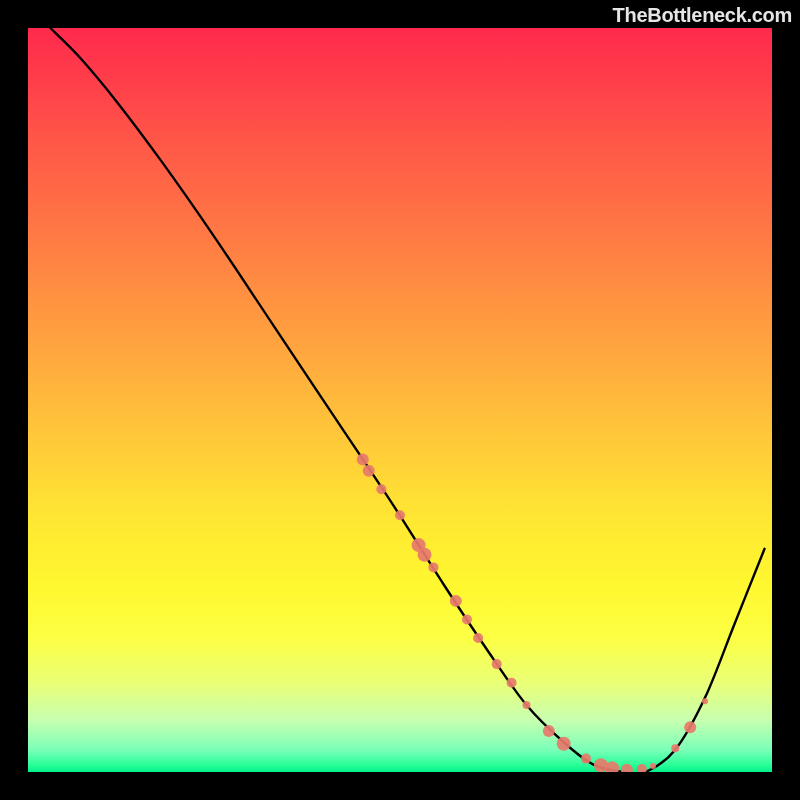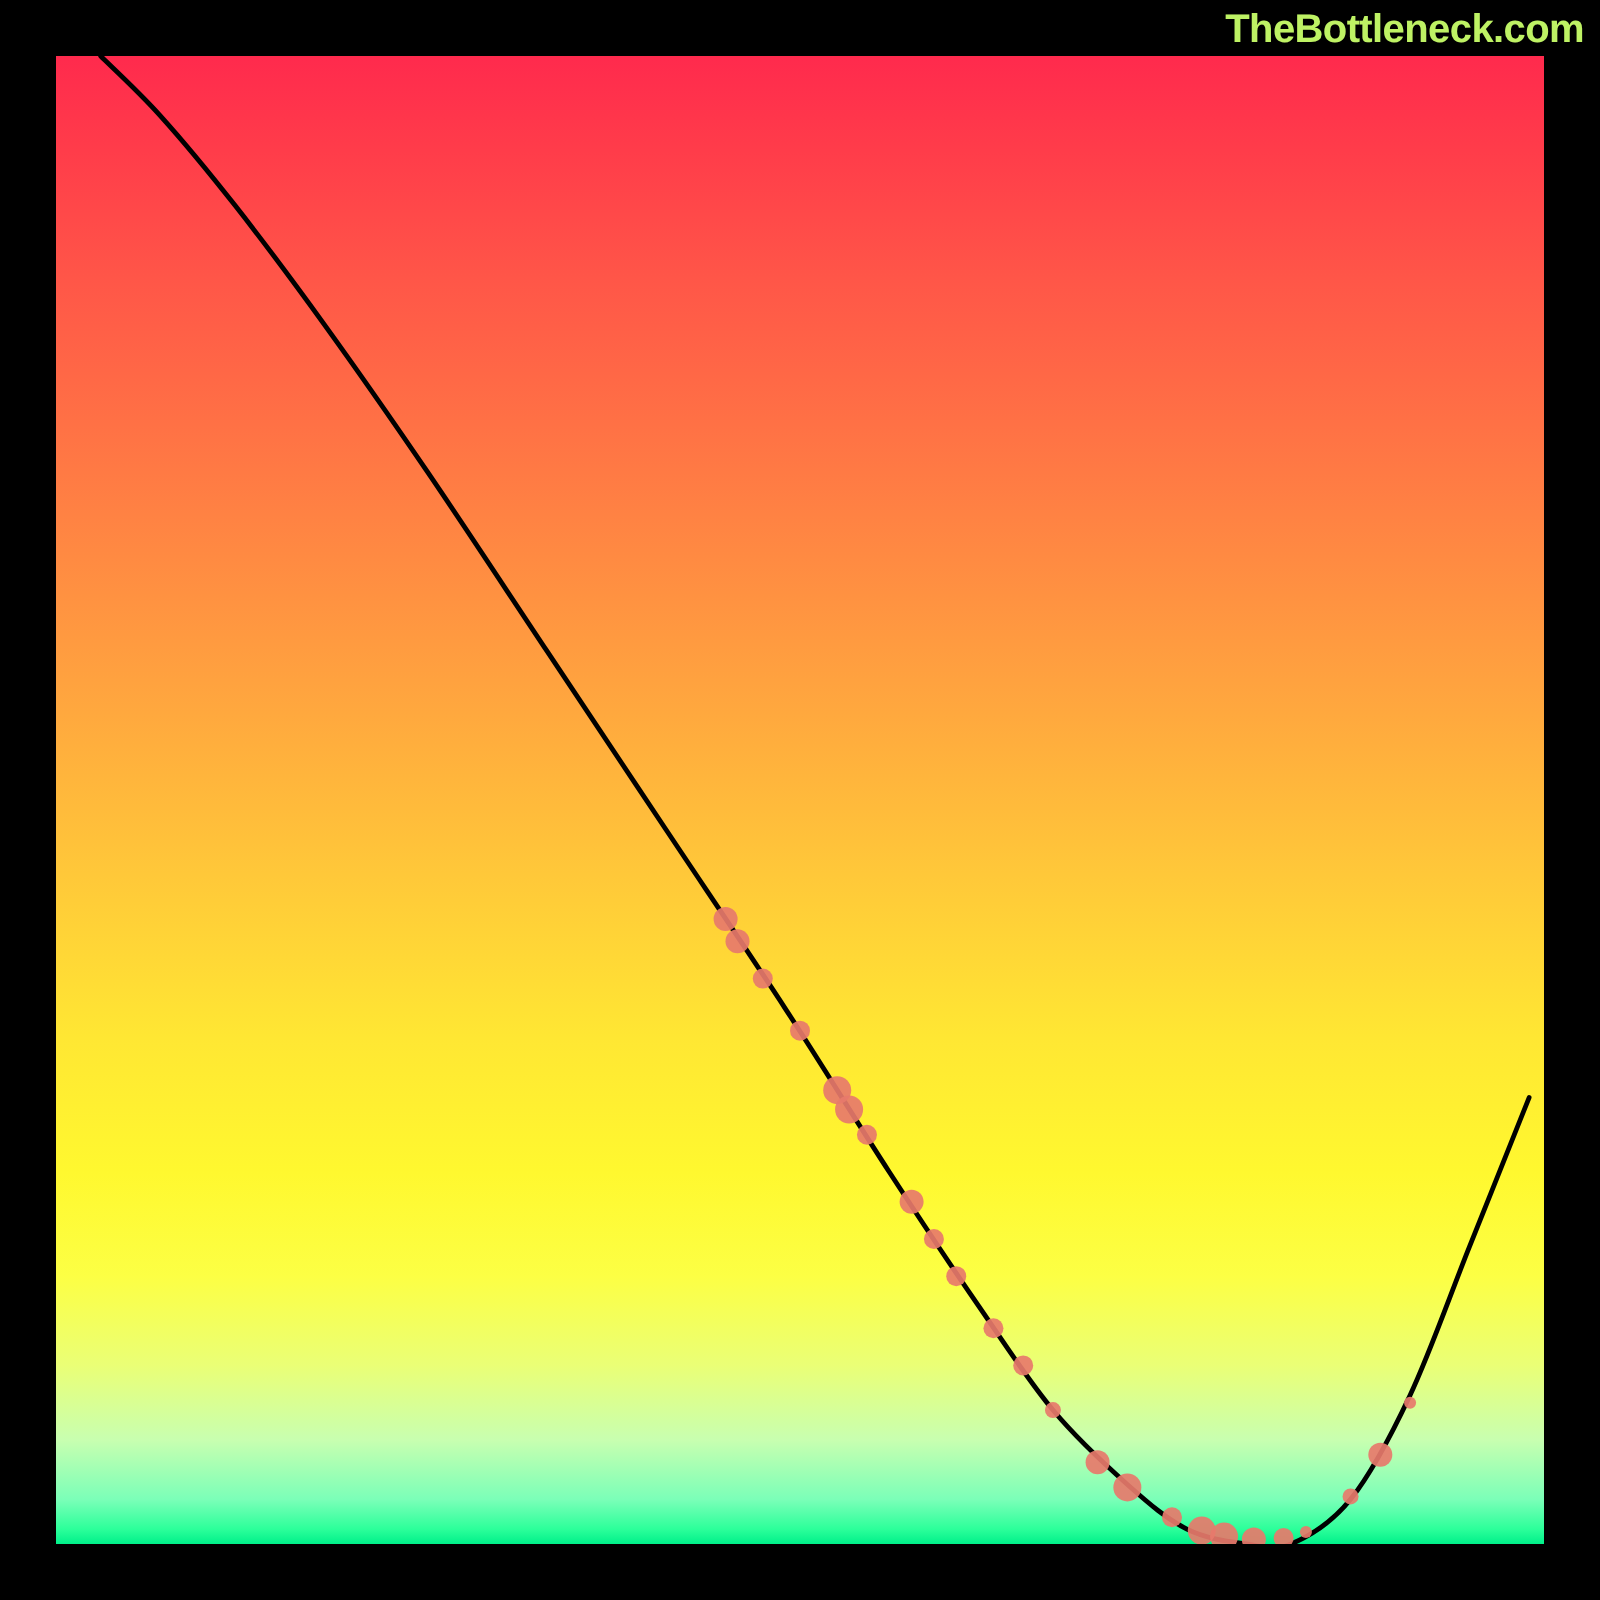--- a/index.html
+++ b/index.html
@@ -39,21 +39,21 @@
       #00f08a 100%
     );
   }
   .watermark {
     position: absolute;
     top: 4px;
     right: 8px;
     font-family: Arial, Helvetica, sans-serif;
     font-size: 20px;
     font-weight: bold;
-    color: #bef264;
+    color: #e5e5e5;
     letter-spacing: -0.3px;
   }
   svg.curve {
     position: absolute;
     left: 0;
     top: 0;
     width: 744px;
     height: 744px;
   }
 </style>

